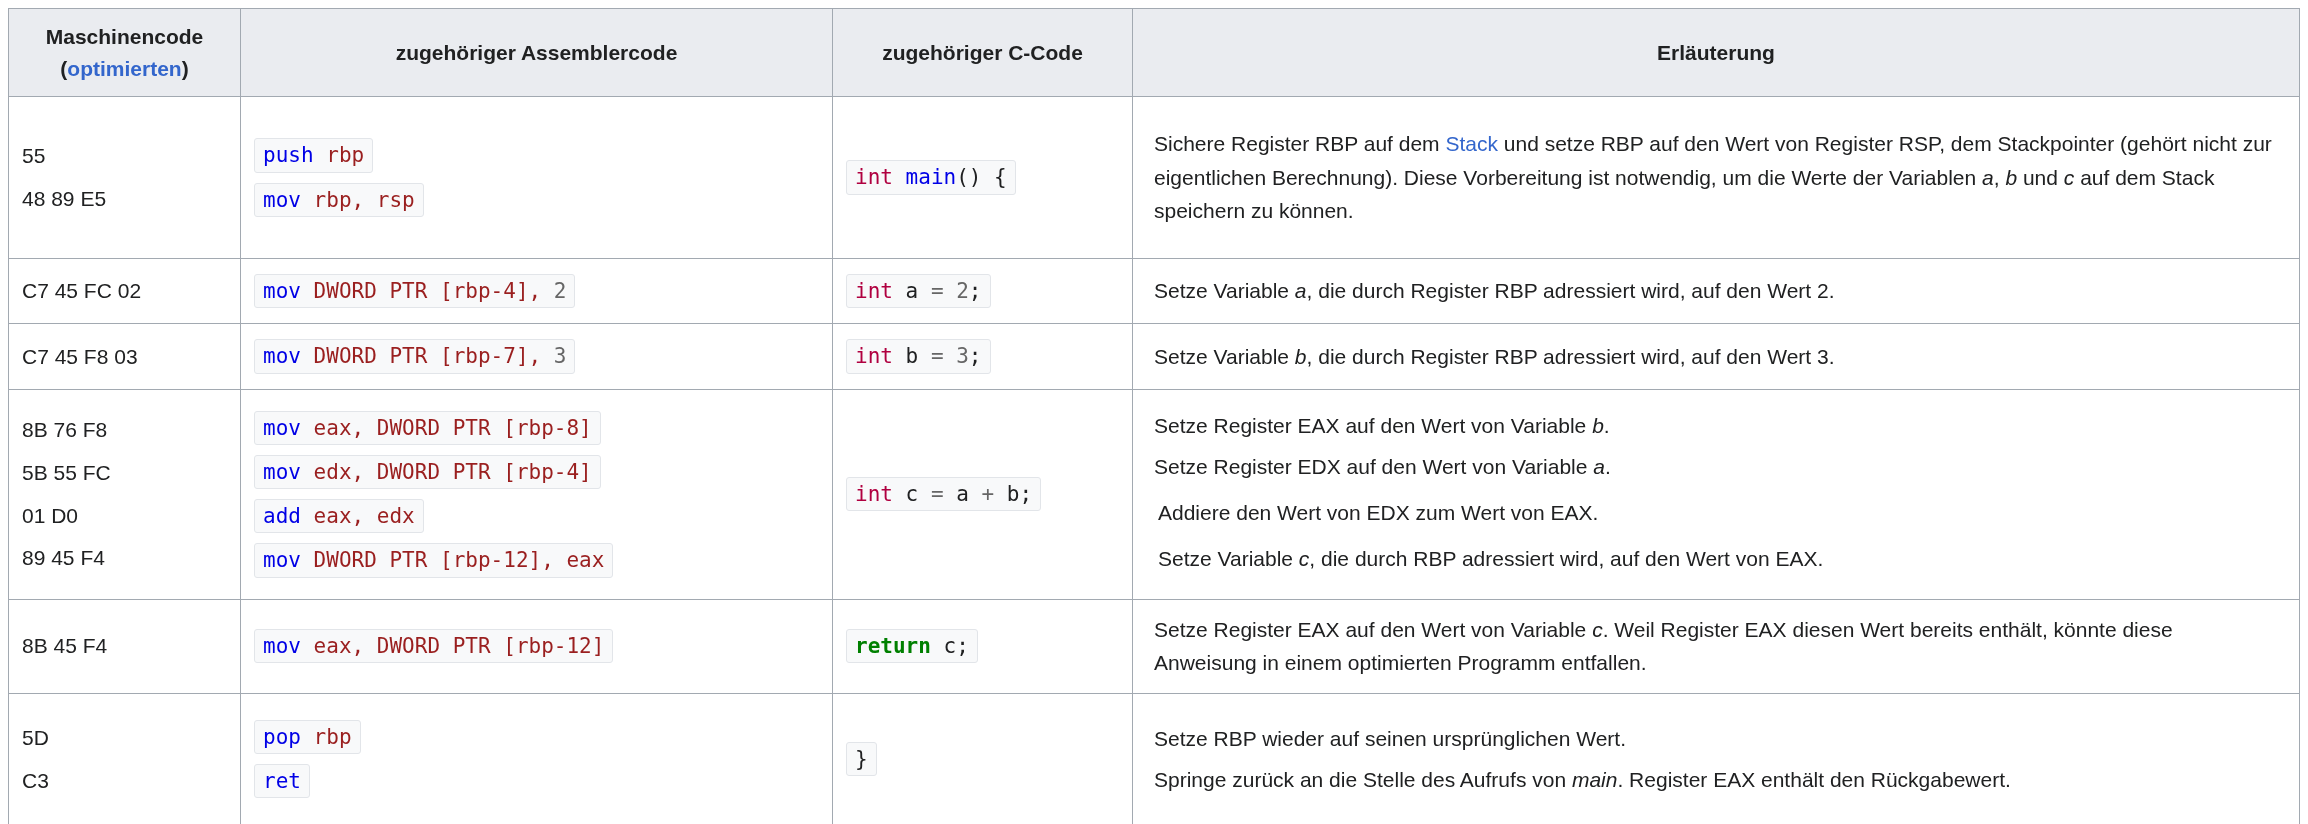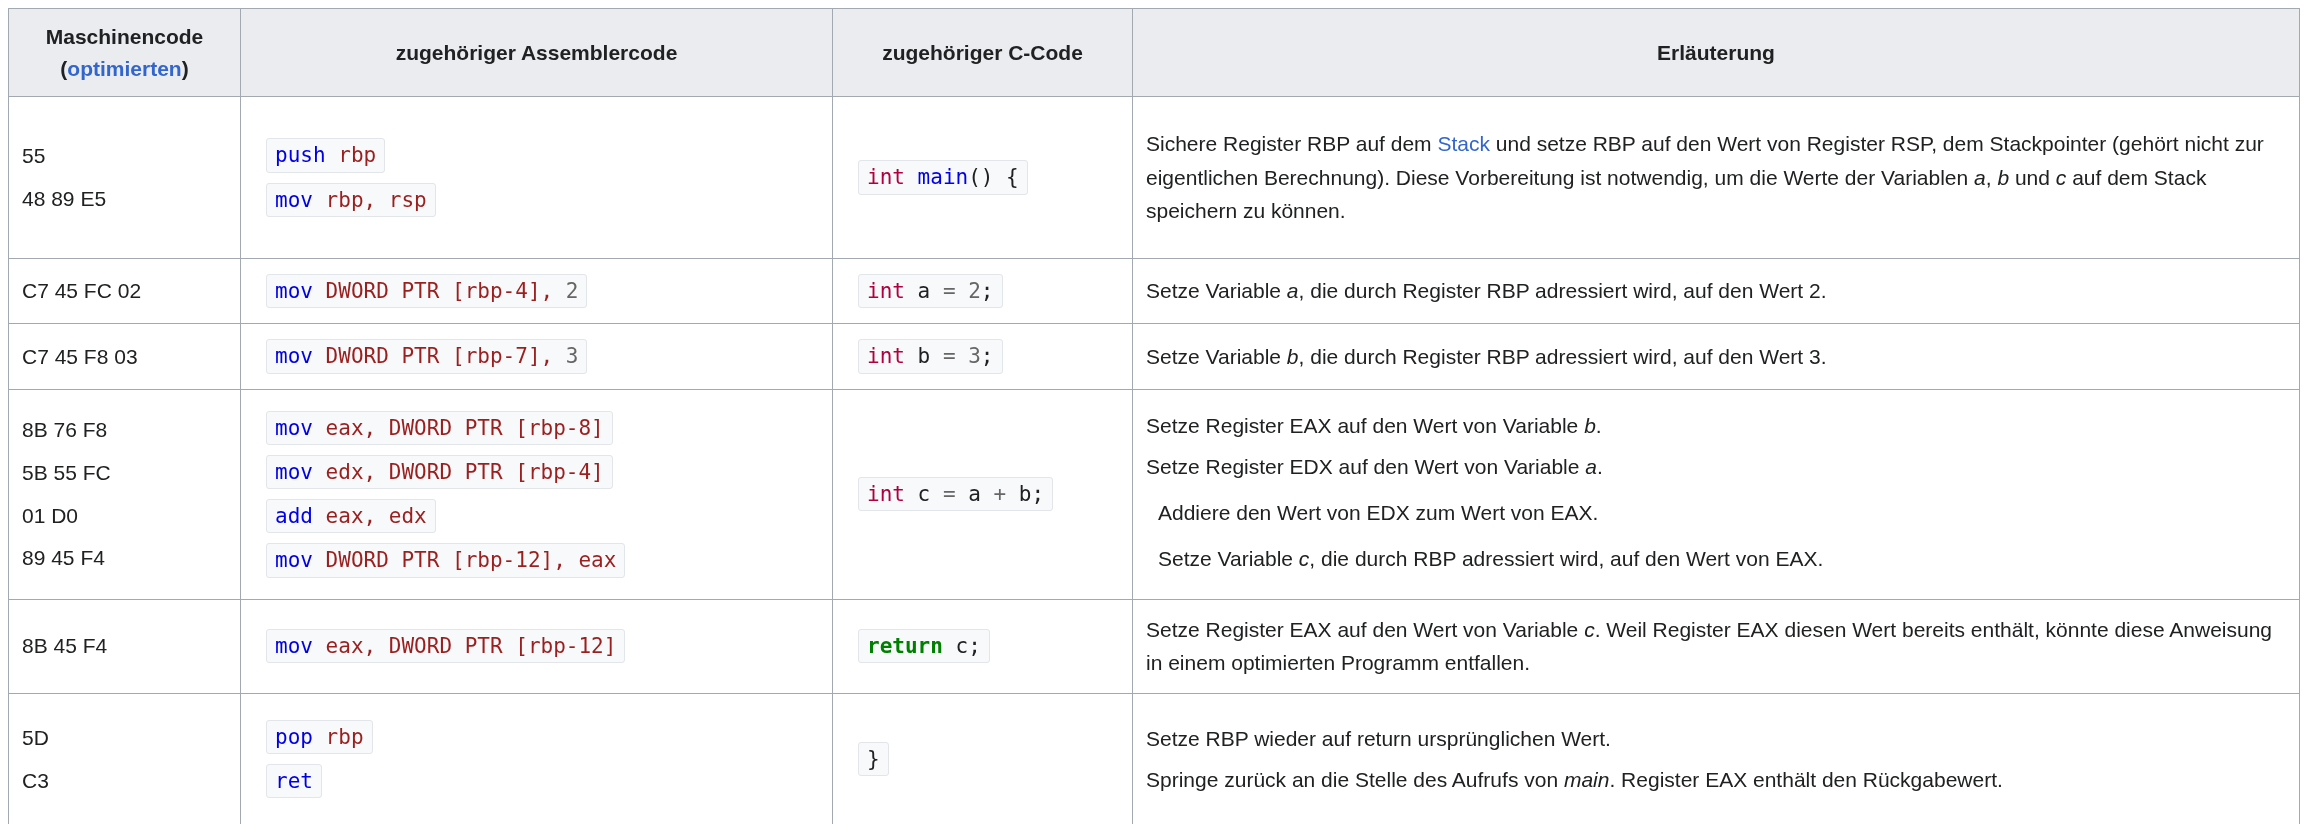--- a/index.html
+++ b/index.html
@@ -38,33 +38,33 @@
   th{
     background:var(--header-bg,#eaecf0);
     text-align:center;
     font-weight:bold;
     line-height:1.5;
   }
   td{background:#fff;text-align:left;}
   a{color:var(--link,#3366cc);text-decoration:none;}
   p{margin:0;}
   .mc-line{margin:9px 0;}
-  .code-line{margin:10px 12px;}
+  .code-line{margin:10px 0;}
   .chip{
     display:inline-block;
     font-family:"DejaVu Sans Mono",monospace;
     font-size:21px;
     line-height:1.25;
     background:var(--chip-bg,#f8f9fa);
     border:1px solid var(--chip-border,#e2e5e9);
     border-radius:3px;
     padding:3px 8px;
     white-space:pre;
   }
-  .xp{margin:8px 0;}
+  .xp{margin:8px 8px;}
   .xp.tight{margin:12px;}
   .tok-mn{color:var(--asm-mnemonic,#0000e6);}
   .tok-op{color:var(--asm-operand,#9a1f1f);}
   .tok-num{color:var(--number-operator,#666666);}
   .tok-kt{color:var(--c-type,#b00040);}
   .tok-nf{color:var(--c-function,#0000e6);}
   .tok-kw{color:var(--c-keyword,#008000);font-weight:bold;}
   .tok-pl{color:var(--text,#202122);}
   i{font-style:italic;}
 </style>
@@ -177,18 +177,18 @@
           <p class="mc-line">C3</p>
         </td>
       <td>
           <p class="code-line"><code class="chip"><span class="tok-mn">pop</span><span class="tok-pl"> </span><span class="tok-op">rbp</span></code></p>
           <p class="code-line"><code class="chip"><span class="tok-mn">ret</span></code></p>
         </td>
       <td>
           <p class="code-line"><code class="chip"><span class="tok-pl">}</span></code></p>
         </td>
       <td>
-          <p class="xp"><span>Setze RBP wieder auf return ursprünglichen Wert.</span></p>
+          <p class="xp"><span>Setze RBP wieder auf seinen ursprünglichen Wert.</span></p>
           <p class="xp"><span>Springe zurück an die Stelle des Aufrufs von </span><i>main</i><span>. Register EAX enthält den Rückgabewert.</span></p>
         </td>
     </tr>
   </tbody>
 </table>
 
 </body></html>

